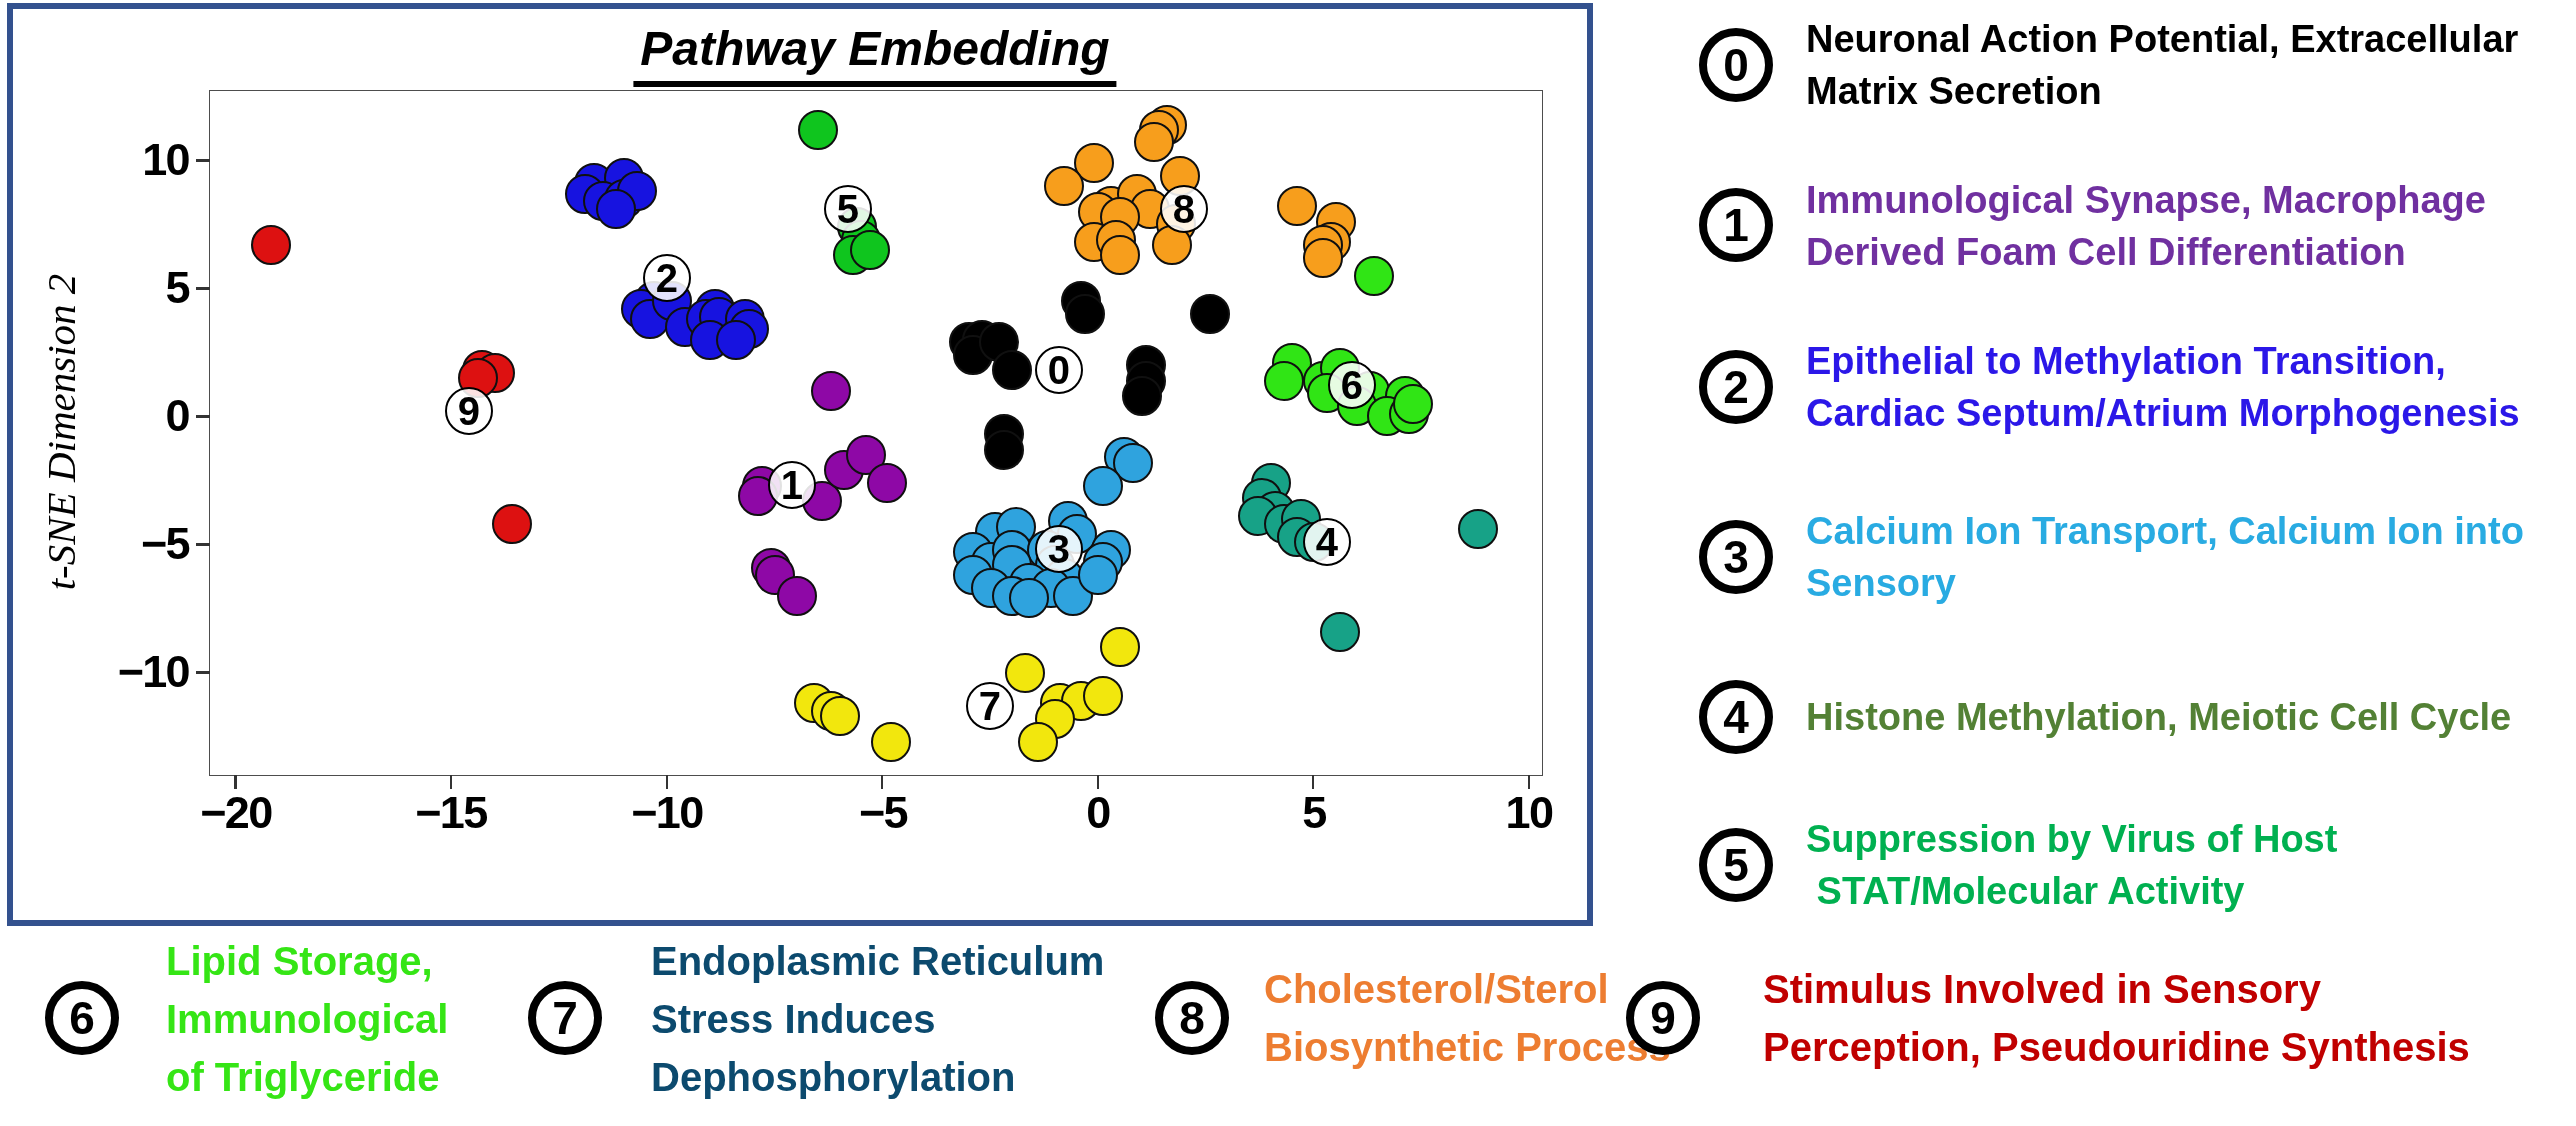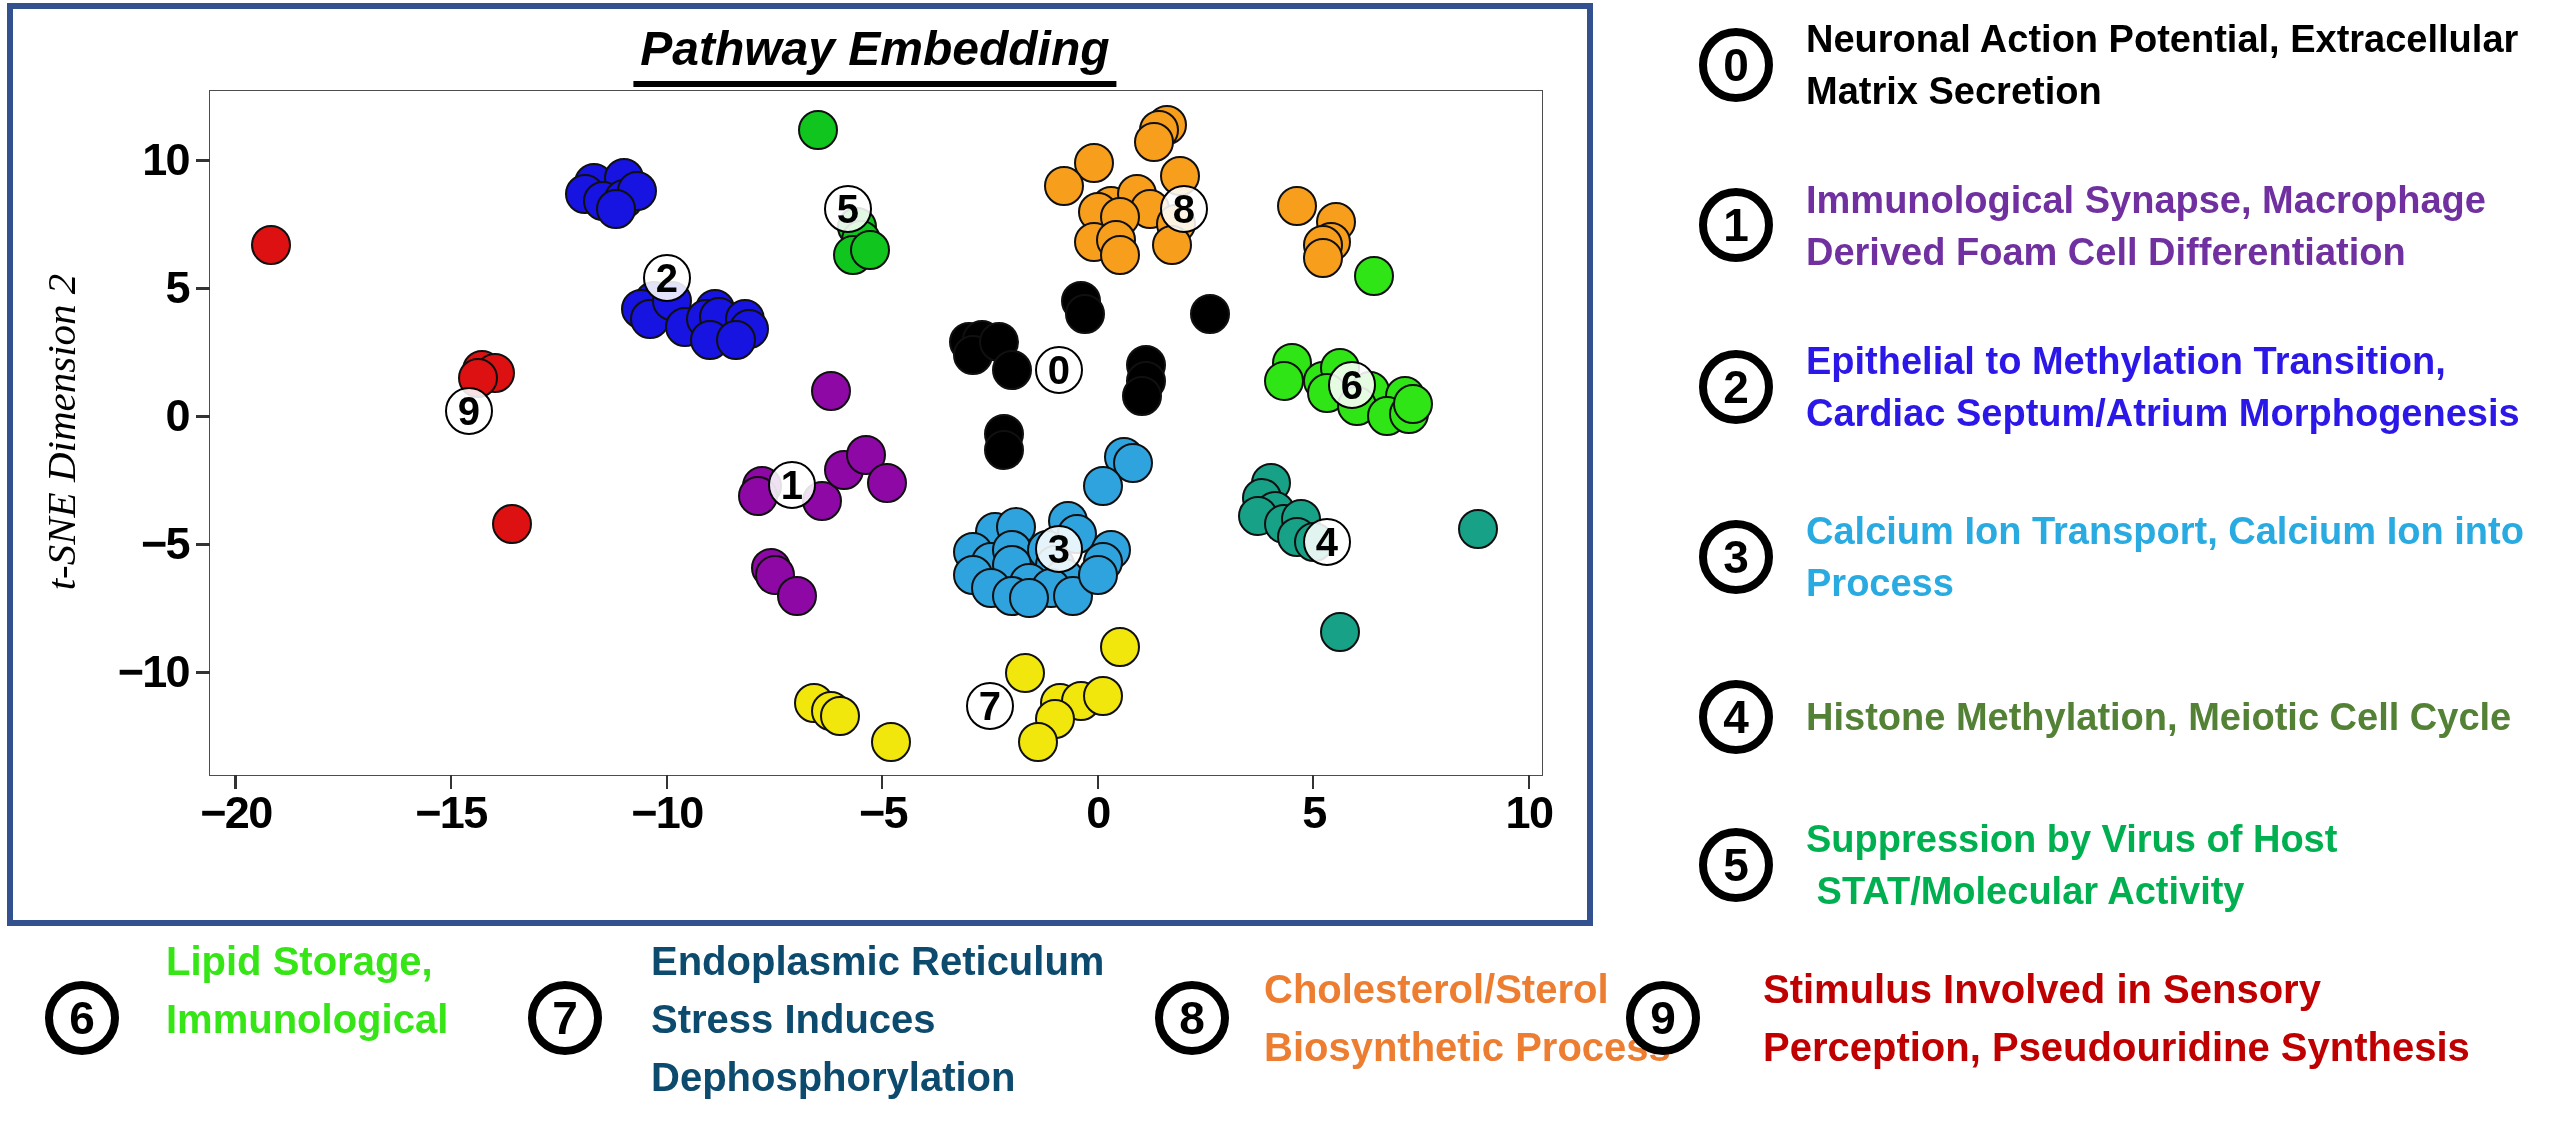--- a/index.html
+++ b/index.html
@@ -215,29 +215,29 @@
   </div>
 
   <div id="legend-right">
       <div class="legend-circle" style="left: 1699px; top: 27.5px;">0</div>
       <div class="legend-lines" style="left: 1806px; top: 13px; line-height: 52px; font-size: 38px; color: rgb(0, 0, 0);"><div>Neuronal Action Potential, Extracellular</div><div>Matrix Secretion</div></div>
       <div class="legend-circle" style="left: 1699px; top: 188px;">1</div>
       <div class="legend-lines" style="left: 1806px; top: 174px; line-height: 52px; font-size: 38px; color: rgb(112, 48, 160);"><div>Immunological Synapse, Macrophage</div><div>Derived Foam Cell Differentiation</div></div>
       <div class="legend-circle" style="left: 1699px; top: 350px;">2</div>
       <div class="legend-lines" style="left: 1806px; top: 335px; line-height: 52px; font-size: 38px; color: rgb(43, 23, 232);"><div>Epithelial to Methylation Transition,</div><div>Cardiac Septum/Atrium Morphogenesis</div></div>
       <div class="legend-circle" style="left: 1699px; top: 520px;">3</div>
-      <div class="legend-lines" style="left: 1806px; top: 505px; line-height: 52px; font-size: 38px; color: rgb(41, 171, 226);"><div>Calcium Ion Transport, Calcium Ion into</div><div>Process</div></div>
+      <div class="legend-lines" style="left: 1806px; top: 505px; line-height: 52px; font-size: 38px; color: rgb(41, 171, 226);"><div>Calcium Ion Transport, Calcium Ion into</div><div>Sensory</div></div>
       <div class="legend-circle" style="left: 1699px; top: 680px;">4</div>
       <div class="legend-lines" style="left: 1806px; top: 691px; line-height: 52px; font-size: 38px; color: rgb(83, 129, 53);"><div>Histone Methylation, Meiotic Cell Cycle</div></div>
       <div class="legend-circle" style="left: 1699px; top: 828px;">5</div>
       <div class="legend-lines" style="left: 1806px; top: 813px; line-height: 52px; font-size: 38px; color: rgb(0, 176, 80);"><div>Suppression by Virus of Host</div><div> STAT/Molecular Activity</div></div>
     </div>
   <div id="legend-bottom">
       <div class="legend-circle" style="left: 45px; top: 981px;">6</div>
-      <div class="legend-lines" style="left: 166px; top: 932px; line-height: 58px; font-size: 40px; color: rgb(53, 229, 21);"><div>Lipid Storage,</div><div>Immunological</div></div>
+      <div class="legend-lines" style="left: 166px; top: 932px; line-height: 58px; font-size: 40px; color: rgb(53, 229, 21);"><div>Lipid Storage,</div><div>Immunological</div><div>of Triglyceride</div></div>
       <div class="legend-circle" style="left: 528px; top: 981px;">7</div>
       <div class="legend-lines" style="left: 651px; top: 932px; line-height: 58px; font-size: 40px; color: #0c4a6e;"><div>Endoplasmic Reticulum</div><div>Stress Induces</div><div>Dephosphorylation</div></div>
       <div class="legend-circle" style="left: 1155px; top: 981px;">8</div>
       <div class="legend-lines" style="left: 1264px; top: 960px; line-height: 58px; font-size: 40px; color: rgb(237, 125, 49);"><div>Cholesterol/Sterol</div><div>Biosynthetic Process</div></div>
       <div class="legend-circle" style="left: 1626px; top: 981px;">9</div>
       <div class="legend-lines" style="left: 1763px; top: 960px; line-height: 58px; font-size: 40px; color: rgb(192, 0, 0);"><div>Stimulus Involved in Sensory</div><div>Perception, Pseudouridine Synthesis</div></div>
     </div>
 
 </div>
 

